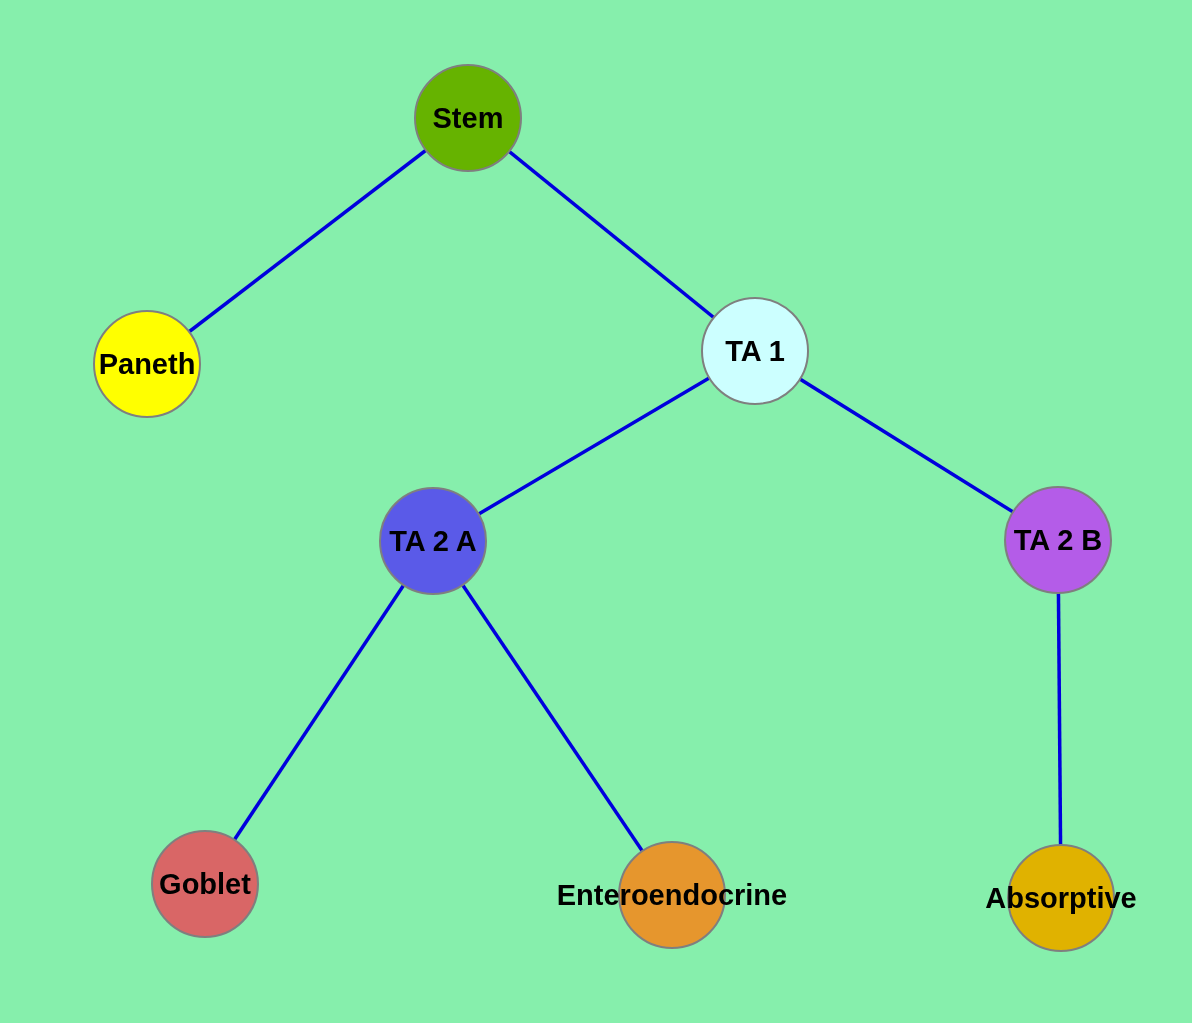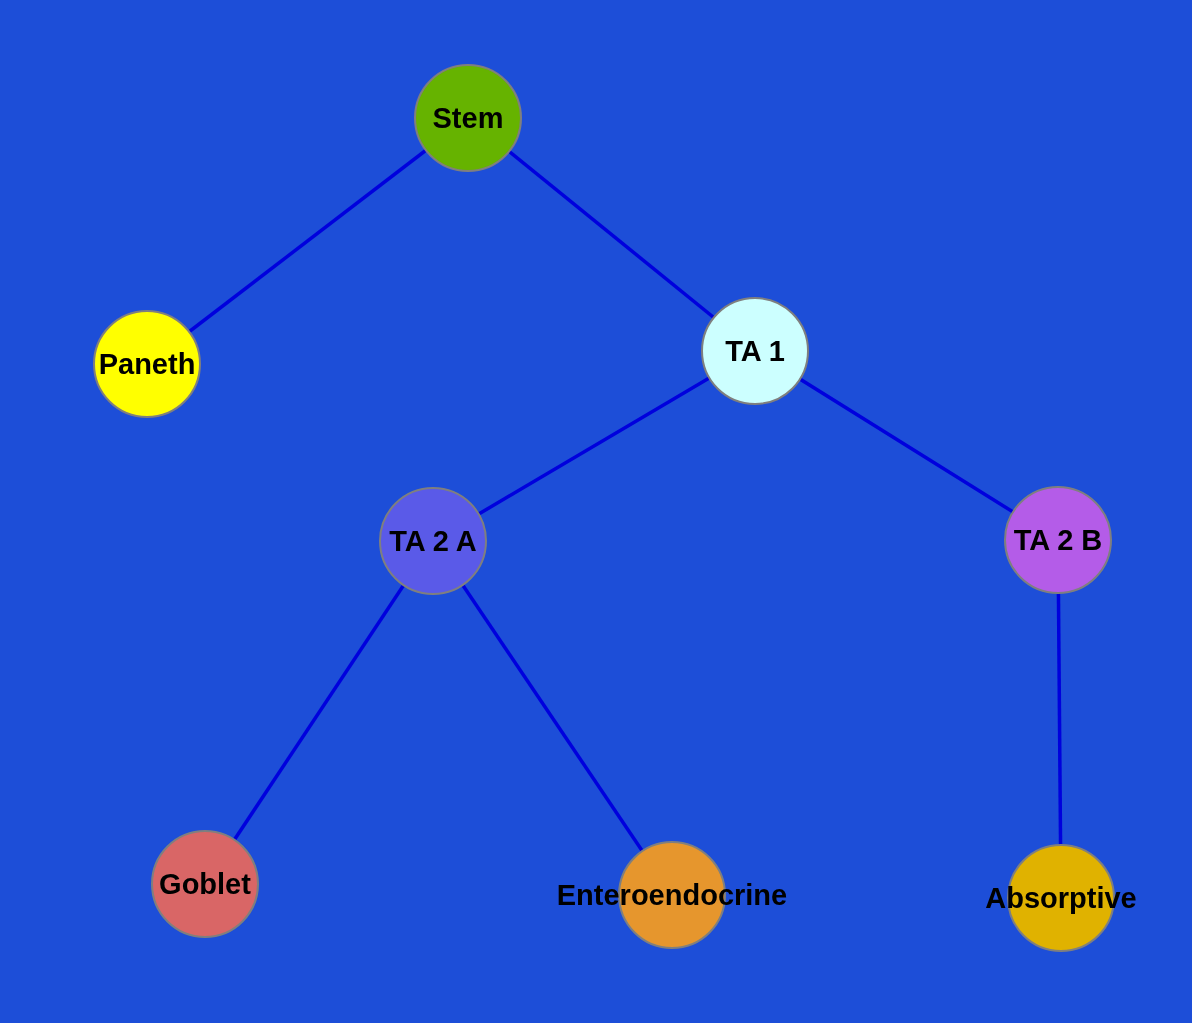--- a/index.html
+++ b/index.html
@@ -21,21 +21,21 @@
     font-family: "Liberation Sans", "DejaVu Sans", sans-serif;
     font-weight: 700;
     font-size: 29px;
     text-anchor: middle;
     pointer-events: none;
   }
 </style>
 </head>
 <body>
 
-<div class="canvas" style="background-color: #1d4ed8;">
+<div class="canvas" style="background-color: #86efac;">
   <svg id="graph" class="graph" viewBox="0 0 1192 1023">
       <line x1="468" y1="118" x2="147" y2="364" stroke="#0000dd" stroke-width="3.5"></line>
       <line x1="468" y1="118" x2="755" y2="351" stroke="#0000dd" stroke-width="3.5"></line>
       <line x1="755" y1="351" x2="433" y2="541" stroke="#0000dd" stroke-width="3.5"></line>
       <line x1="755" y1="351" x2="1058" y2="540" stroke="#0000dd" stroke-width="3.5"></line>
       <line x1="433" y1="541" x2="205" y2="884" stroke="#0000dd" stroke-width="3.5"></line>
       <line x1="433" y1="541" x2="672" y2="895" stroke="#0000dd" stroke-width="3.5"></line>
       <line x1="1058" y1="540" x2="1061" y2="898" stroke="#0000dd" stroke-width="3.5"></line>
       <g>
         <circle cx="468" cy="118" r="53" fill="#66b300" stroke="#7f7f7f" stroke-width="2"></circle>

